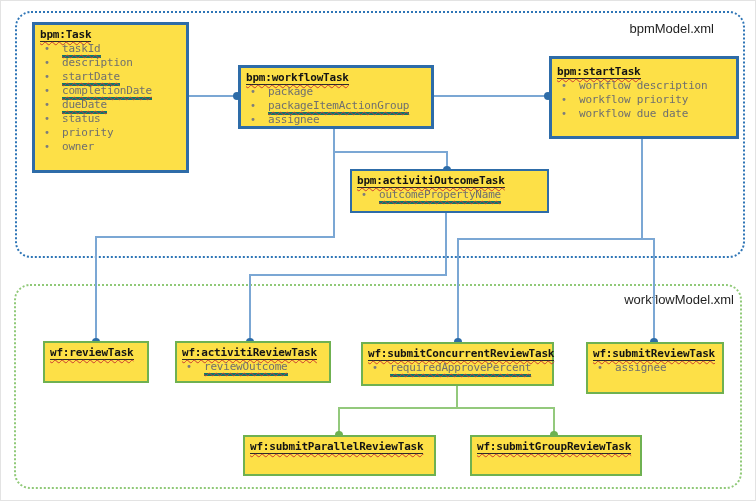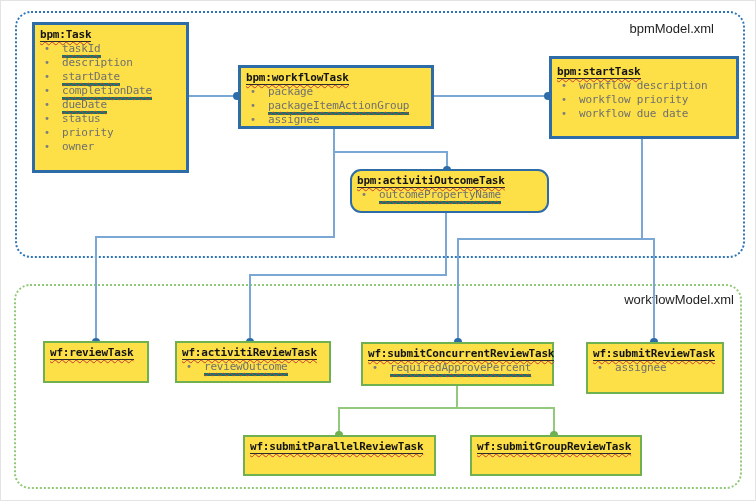--- a/index.html
+++ b/index.html
@@ -10,21 +10,21 @@
   }
   .container{position:absolute;box-sizing:border-box;}
   .container.bpm{border:2px dotted #2e75b6;border-radius:16px;}
   .container.wf{border:2px dotted #90c978;border-radius:16px;}
   .model-label{
     position:absolute;font-family:"Liberation Sans",sans-serif;
     font-size:13px;color:#1f1f1f;text-align:right;
   }
   .box{position:absolute;background:#fde047;box-sizing:border-box;}
   .box.blue{border:3px solid #2e6ca8;}
-  .box.blue.thin{border-width:2px;border-radius:11px;}
+  .box.blue.thin{border-width:2px;}
   .box.green{border:2px solid #6fb151;}
   .title{padding:3px 0 0 5px;font-size:11px;line-height:14px;white-space:nowrap;letter-spacing:-0.2px;}
   .tu{
     color:#141414;font-weight:bold;border-bottom:1px solid #2a2a2a;
     text-decoration:underline wavy #cc3b2f;text-decoration-thickness:1px;text-underline-offset:3px;
   }
   ul.attrs{margin:0;padding:0;list-style:none;}
   ul.attrs li{
     position:relative;padding-left:27px;font-size:11px;line-height:14px;
     color:#6f6f6f;white-space:nowrap;letter-spacing:-0.2px;

